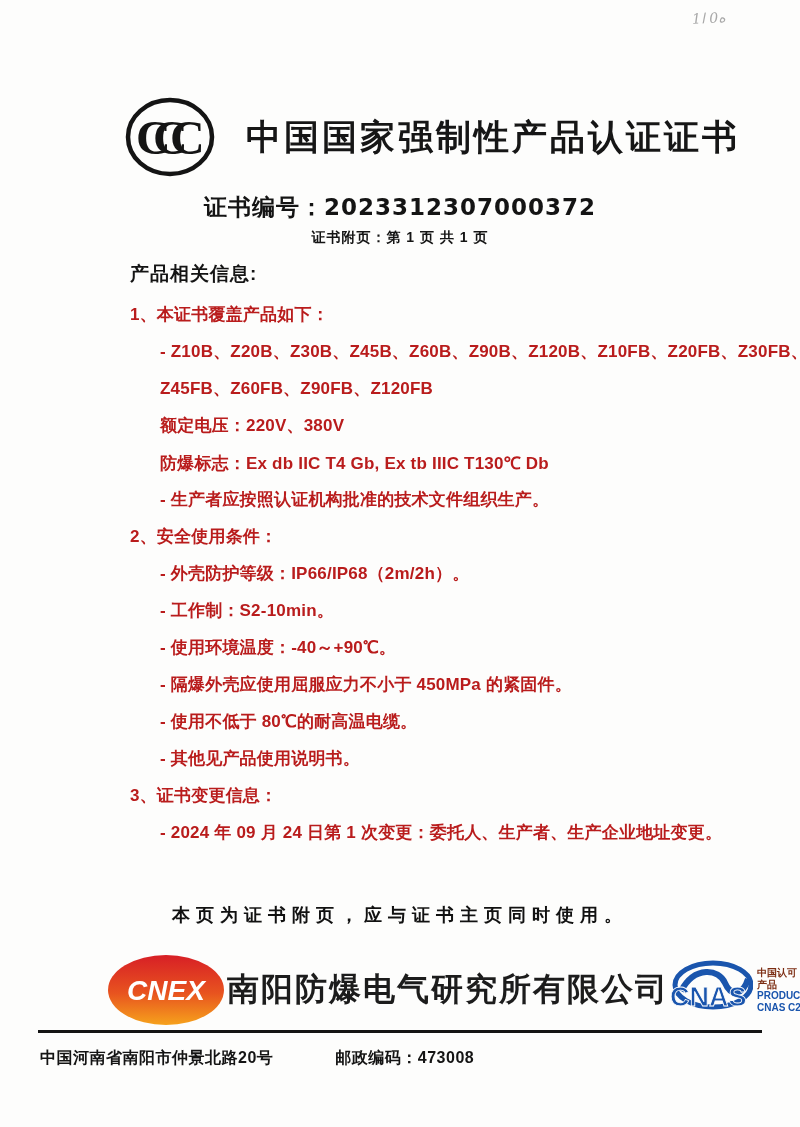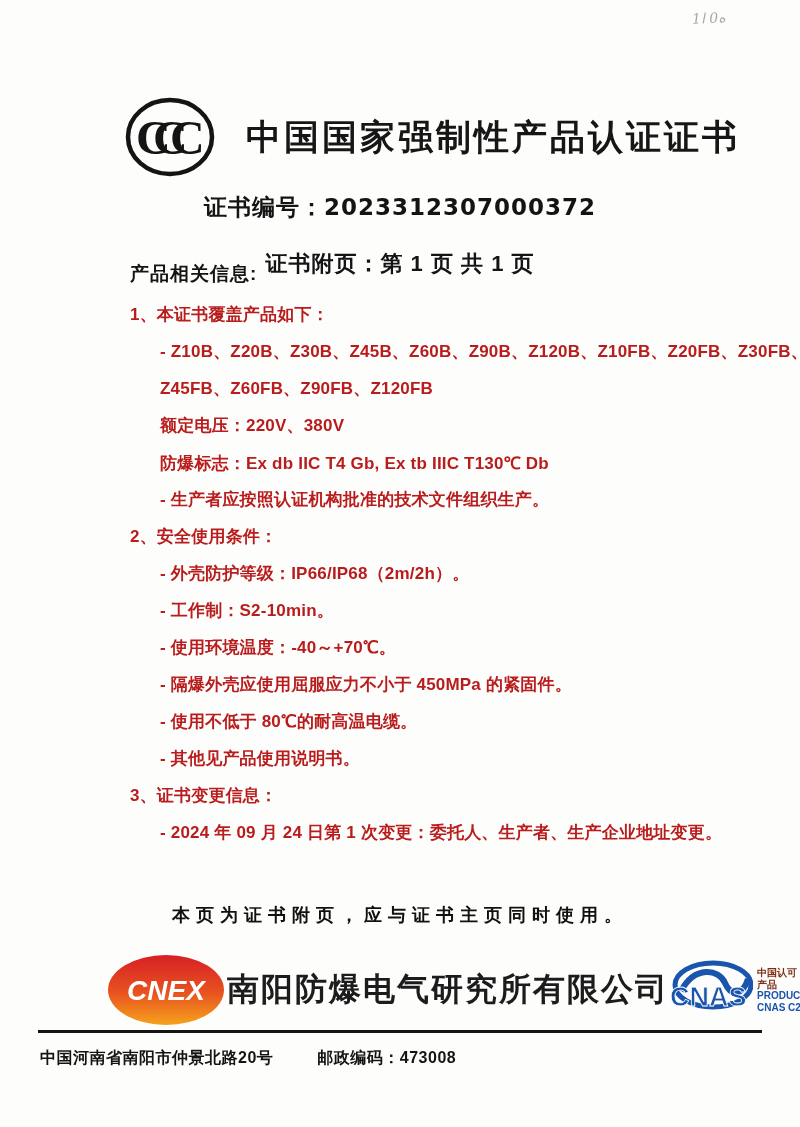--- a/index.html
+++ b/index.html
@@ -33,21 +33,21 @@
   .cert-block{
     position:absolute;top:192px;left:0;width:800px;text-align:center;
   }
   .cert-line1{
     font-size:23px;font-weight:700;letter-spacing:1px;
   }
   .cert-line1 .num{
     font-family:"DejaVu Sans", sans-serif;font-weight:700;letter-spacing:1px;
   }
   .cert-line2{
-    margin-top:26px;font-size:22px;font-weight:700;letter-spacing:1px;
+    margin-top:6px;font-size:14px;font-weight:700;letter-spacing:1px;
   }
   
   .body-block{
     position:absolute;top:252px;left:130px;right:50px;
   }
   .section-title{
     font-size:19px;font-weight:700;height:44px;display:flex;align-items:center;
     letter-spacing:1px;
   }
   .bline{
@@ -84,21 +84,21 @@
   .footer-row{
     position:absolute;top:1040px;left:40px;right:40px;
     display:flex;align-items:flex-start;justify-content:space-between;
   }
   .sites, .contact{
     font-family:"DejaVu Sans Mono","Liberation Mono",monospace;
     font-size:14px;font-weight:700;line-height:1.75;color:#121212;
   }
   .contact{text-align:right;}
   .addr-wrap{
-    display:flex;gap:44px;padding-top:8px;
+    display:flex;gap:62px;padding-top:8px;
     font-size:16px;font-weight:700;letter-spacing:0.5px;white-space:nowrap;
   }
 </style>
 </head>
 <body>
 
 <div class="page">
 
   <div class="hand-mark">1ﻩ0 ا</div>
 
@@ -127,21 +127,21 @@
     <div class="section-title">产品相关信息:</div>
     <div class="bline indent-0">1、本证书覆盖产品如下：</div>
     <div class="bline indent-1">- Z10B、Z20B、Z30B、Z45B、Z60B、Z90B、Z120B、Z10FB、Z20FB、Z30FB、</div>
     <div class="bline indent-1">Z45FB、Z60FB、Z90FB、Z120FB</div>
     <div class="bline indent-1">额定电压：220V、380V</div>
     <div class="bline indent-1">防爆标志：Ex db IIC T4 Gb, Ex tb IIIC T130℃ Db</div>
     <div class="bline indent-1">- 生产者应按照认证机构批准的技术文件组织生产。</div>
     <div class="bline indent-0">2、安全使用条件：</div>
     <div class="bline indent-1">- 外壳防护等级：IP66/IP68（2m/2h）。</div>
     <div class="bline indent-1">- 工作制：S2-10min。</div>
-    <div class="bline indent-1">- 使用环境温度：-40～+70℃。</div>
+    <div class="bline indent-1">- 使用环境温度：-40～+90℃。</div>
     <div class="bline indent-1">- 隔爆外壳应使用屈服应力不小于 450MPa 的紧固件。</div>
     <div class="bline indent-1">- 使用不低于 80℃的耐高温电缆。</div>
     <div class="bline indent-1">- 其他见产品使用说明书。</div>
     <div class="bline indent-0">3、证书变更信息：</div>
     <div class="bline indent-1">- 2024 年 09 月 24 日第 1 次变更：委托人、生产者、生产企业地址变更。</div>
   </div>
 
   <div class="note-line">本页为证书附页，应与证书主页同时使用。</div>
 
   <div class="org-row">

